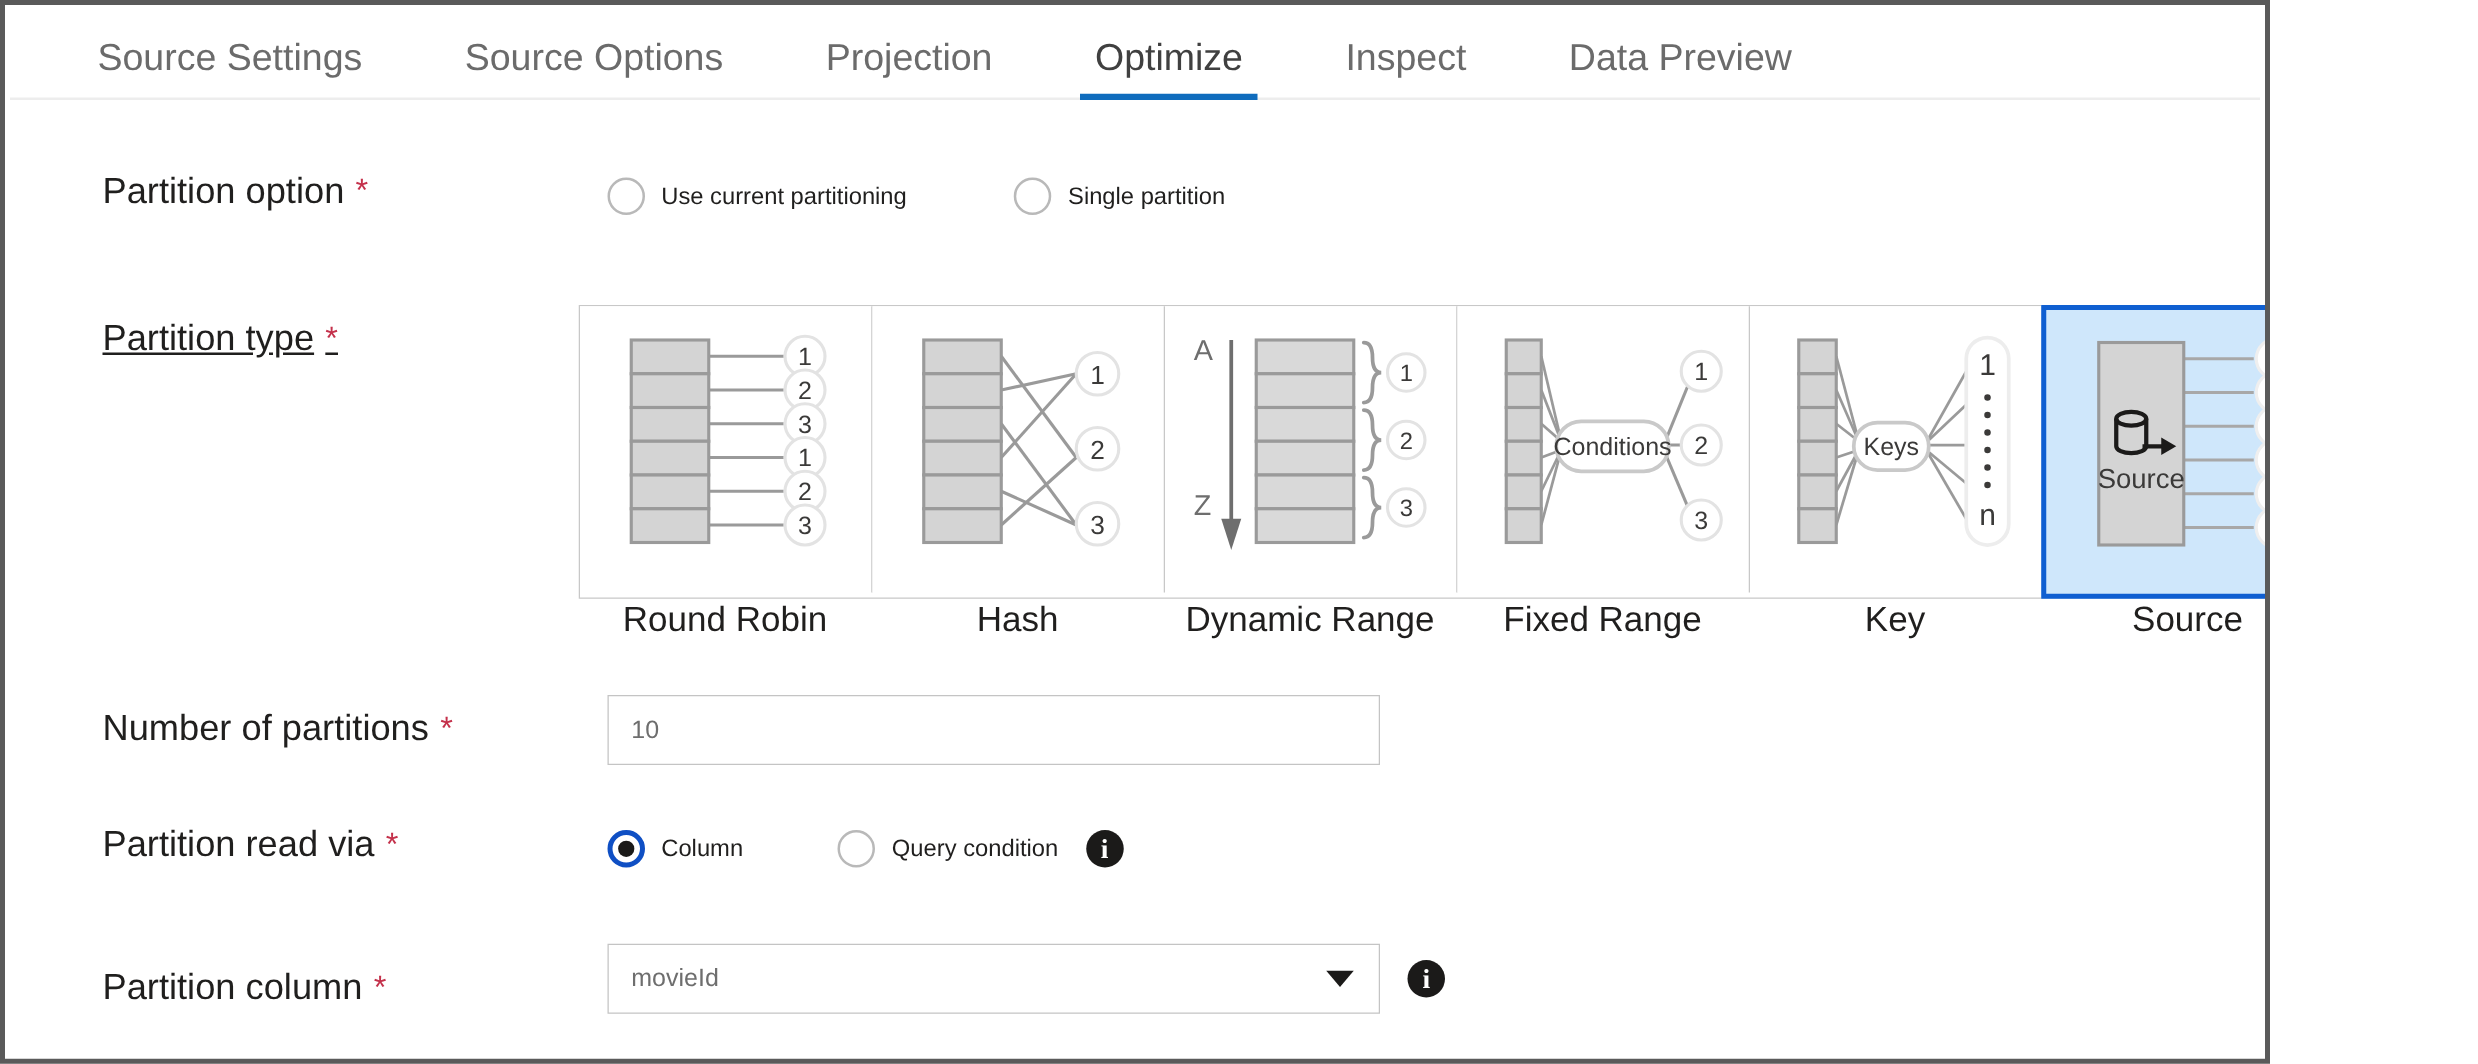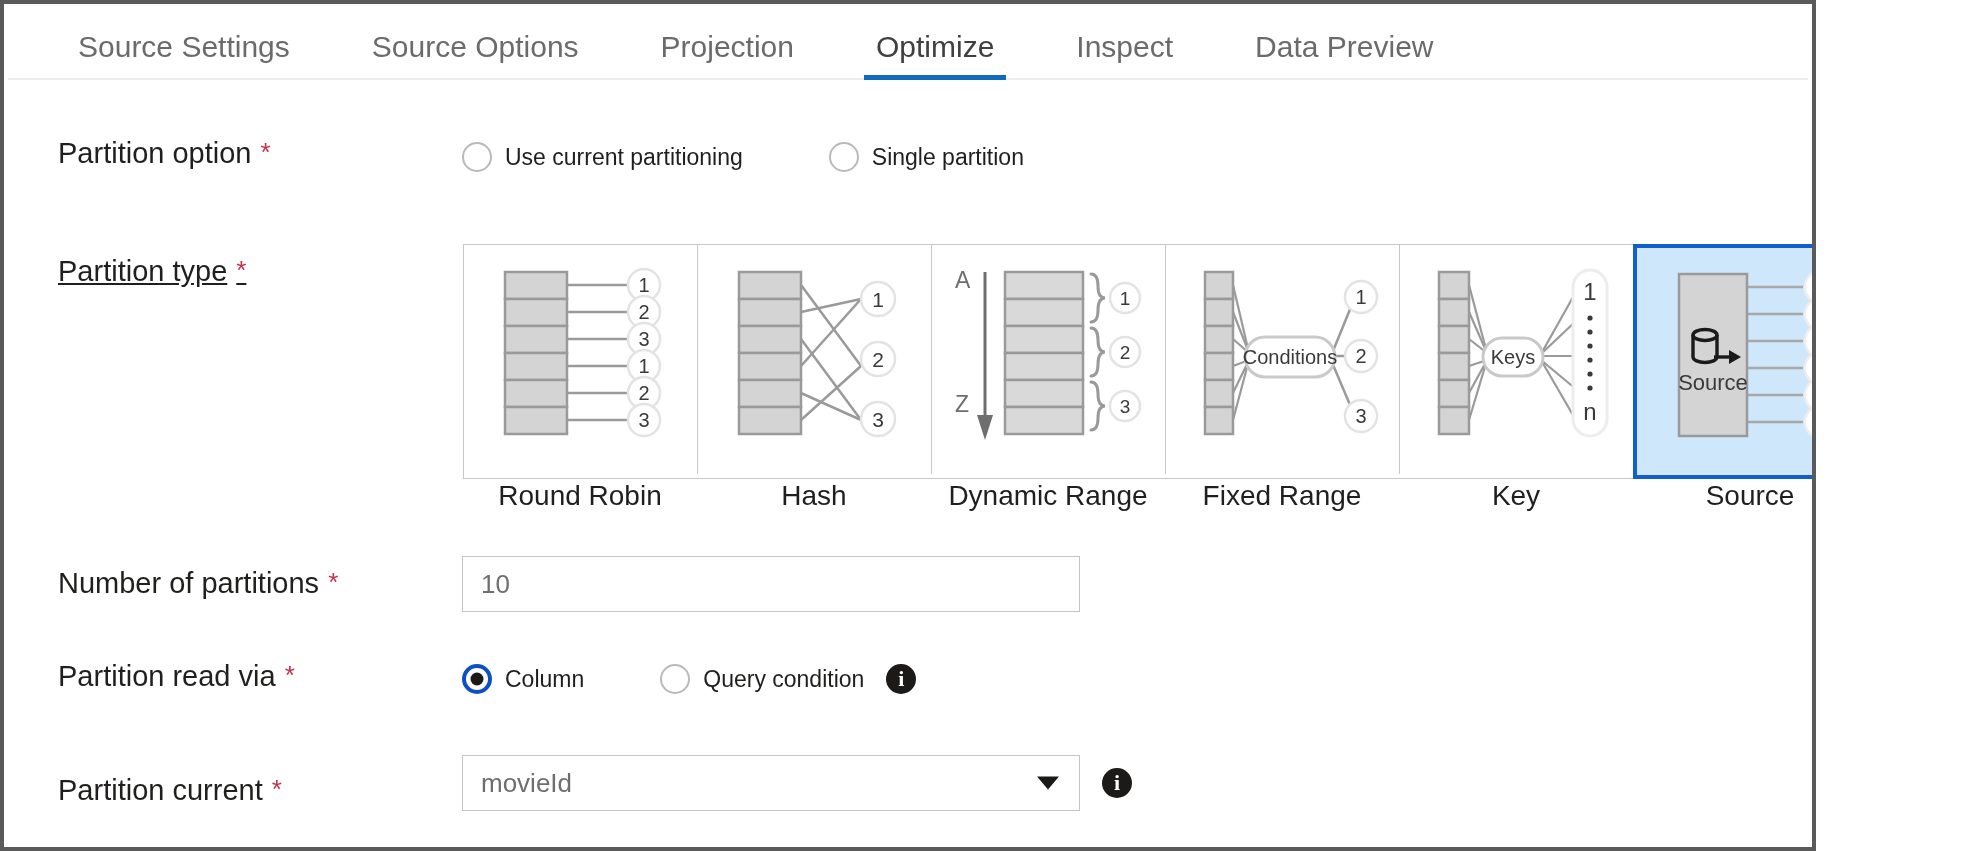--- a/index.html
+++ b/index.html
@@ -35,41 +35,41 @@
     cursor:pointer;
     line-height:1;
   }
   .tab.active { color:#404040; font-weight:400; }
   .tab.active::after {
     content:""; position:absolute; left:16px; right:16px; bottom:-2px;
     height:5px; background:#0f6cbd;
   }
 
   
-  .row { position:absolute; display:flex; align-items:center; }
+  .row { position:absolute; display:flex; align-items:center;margin-left:24px; }
   .lbl {
     font-size:29px; color:#201f1e; white-space:nowrap; line-height:1;
   }
   .req { color:#c4314b; font-size:26px; margin-left:9px; vertical-align:top; }
 
   
   .radio-group { display:flex; align-items:center; }
   .radio-opt { display:flex; align-items:center; cursor:pointer; }
   .radio {
     width:30px; height:30px; border-radius:50%;
     border:2px solid #b9b9b9; background:#fff;
     flex:0 0 auto; position:relative; margin-right:13px;
   }
   .radio.checked { border:4px solid #0f4fc4; }
   .radio.checked::after {
     content:""; position:absolute; left:50%; top:50%;
     width:13px; height:13px; border-radius:50%; background:#1b1a19;
     transform:translate(-50%,-50%);
   }
-  .radio-opt .txt { font-size:23px; color:#201f1e; white-space:nowrap; line-height:1; }
+  .radio-opt .txt { font-size:19px; color:#201f1e; white-space:nowrap; line-height:1; }
 
   
   .cards {
     position:absolute;
     display:flex;
     border:1px solid #c8c8c8;
     background:#fff;
   }
   .card {
     width:234px; height:229px;
@@ -100,21 +100,21 @@
     color:#201f1e;
     line-height:1;
   }
 
   
   .tbox {
     height:56px; background:#fff;
     border:1px solid #c4c4c4;
     display:flex; align-items:center;
     padding:5px 18px;
-    font-size:26px; color:#6e6e6e;
+    font-size:20px; color:#6e6e6e;
   }
   .tbox.num { width:618px; }
   .ddbox { width:618px; position:relative; padding-right:62px; }
   .chev {
     position:absolute; right:20px; top:50%; transform:translateY(-50%);
     width:0;height:0;border-left:11px solid transparent;border-right:11px solid transparent;
     border-top:13px solid #1b1a19;
   }
   .info {
     width:30px;height:30px;border-radius:50%;
@@ -409,21 +409,21 @@
     </div>
     <div class="radio-opt">
       <span class="radio"></span>
       <span class="txt">Query condition</span>
     </div>
     <div class="info">i</div>
   </div>
 
   <div class="row" style="left:54px; top:772px;">
     <div class="lbl">
-      <span>Partition current</span><span class="req">*</span>
+      <span>Partition column</span><span class="req">*</span>
     </div>
   </div>
   <div class="row" style="left:458px; top:751px;">
     <div class="tbox ddbox">
       <span>movieId</span>
       <span class="chev"></span>
     </div>
     <div class="info">i</div>
   </div>
 

